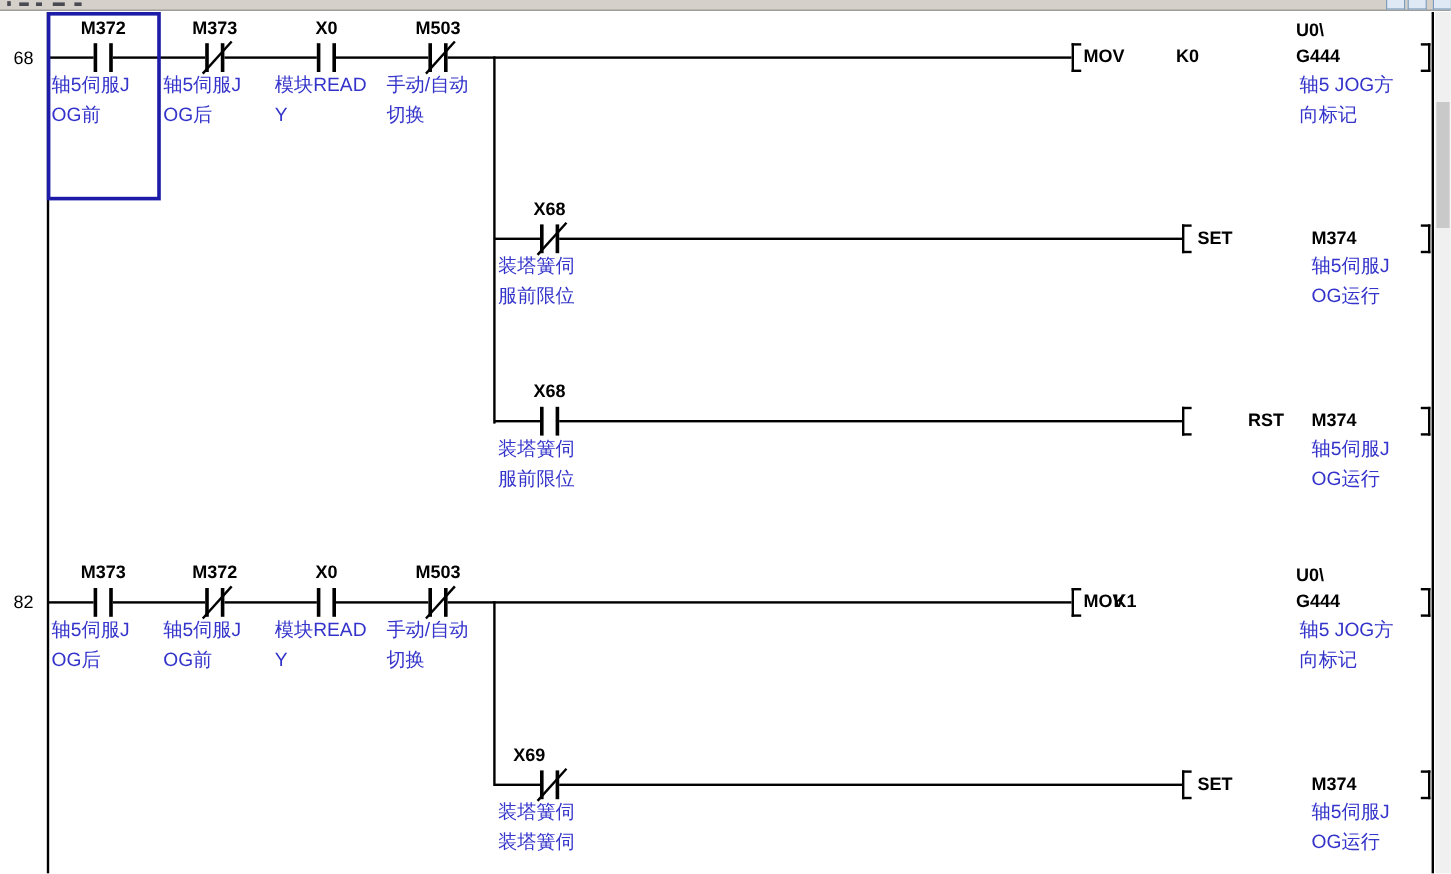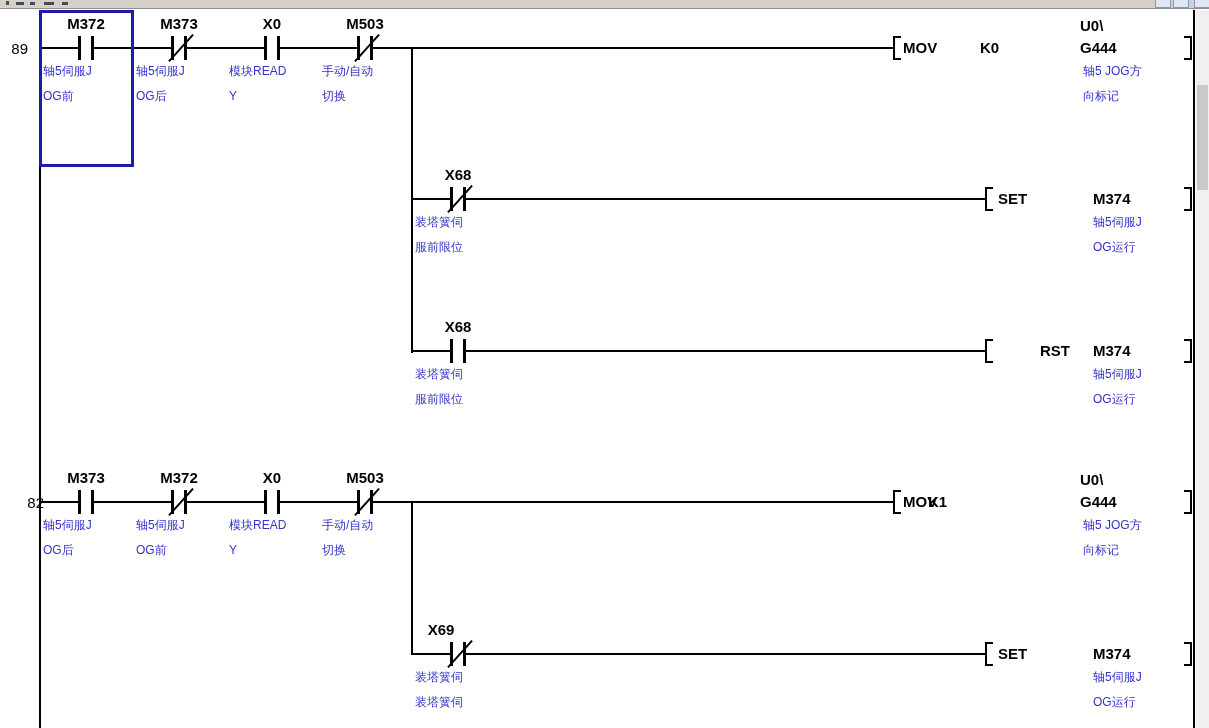--- a/index.html
+++ b/index.html
@@ -20,21 +20,21 @@
   .hline { position:absolute; height:2px; background:#000; z-index:1; }
   .vline { position:absolute; width:2px;  background:#000; z-index:1; }
 
   .contact { position:absolute; width:16px; height:24px; background:#fff;
              border-left:3px solid #000; border-right:3px solid #000; z-index:2; }
   .slash { position:absolute; left:6px; top:-6px; width:2px; height:36px;
            background:#000; transform:rotate(42deg); }
 
   .dev  { position:absolute; width:90px; text-align:center; font-size:15px;
           font-weight:bold; color:#000; white-space:nowrap; z-index:3; }
-  .lbl  { position:absolute; font-size:12px; line-height:25px; color:#3434cb;
+  .lbl  { position:absolute; font-size:16px; line-height:25px; color:#3434cb;
           white-space:nowrap; z-index:3; }
 
   .itxt { position:absolute; font-size:15px; font-weight:bold; color:#000;
           white-space:nowrap; z-index:3; }
 
   .brk-l { position:absolute; width:8px; height:24px; border-left:2px solid #000;
            border-top:2px solid #000; border-bottom:2px solid #000; z-index:2; }
   .brk-r { position:absolute; width:8px; height:24px; border-right:2px solid #000;
            border-top:2px solid #000; border-bottom:2px solid #000; z-index:2; }
 
@@ -69,22 +69,22 @@
   <div class="rail" style="left:1193px;top:0;height:718px"></div>
 
   <div class="hline" style="left:40px;top:37px;width:853px"></div>
   <div class="vline" style="left:411px;top:37px;height:306px"></div>
   <div class="hline" style="left:412px;top:188px;width:573px"></div>
   <div class="hline" style="left:412px;top:340px;width:573px"></div>
   <div class="hline" style="left:40px;top:491px;width:853px"></div>
   <div class="vline" style="left:411px;top:491px;height:154px"></div>
   <div class="hline" style="left:412px;top:643px;width:573px"></div>
 
-  <div class="rownum" style="left:0;top:30px">89</div>
-  <div class="rownum" style="left:16px;top:484px">82</div>
+  <div class="rownum" style="left:0;top:30px">68</div>
+  <div class="rownum" style="left:0;top:484px">82</div>
 
   <div class="contact" style="left:78px;top:26px"></div>
   <div class="dev" style="left:41px;top:5px">M372</div>
   <div class="lbl" style="left:43px;top:49px">
     <div>轴5伺服J</div>
     <div>OG前</div>
   </div>
 
   <div class="contact" style="left:171px;top:26px">
     <div class="slash"></div>

